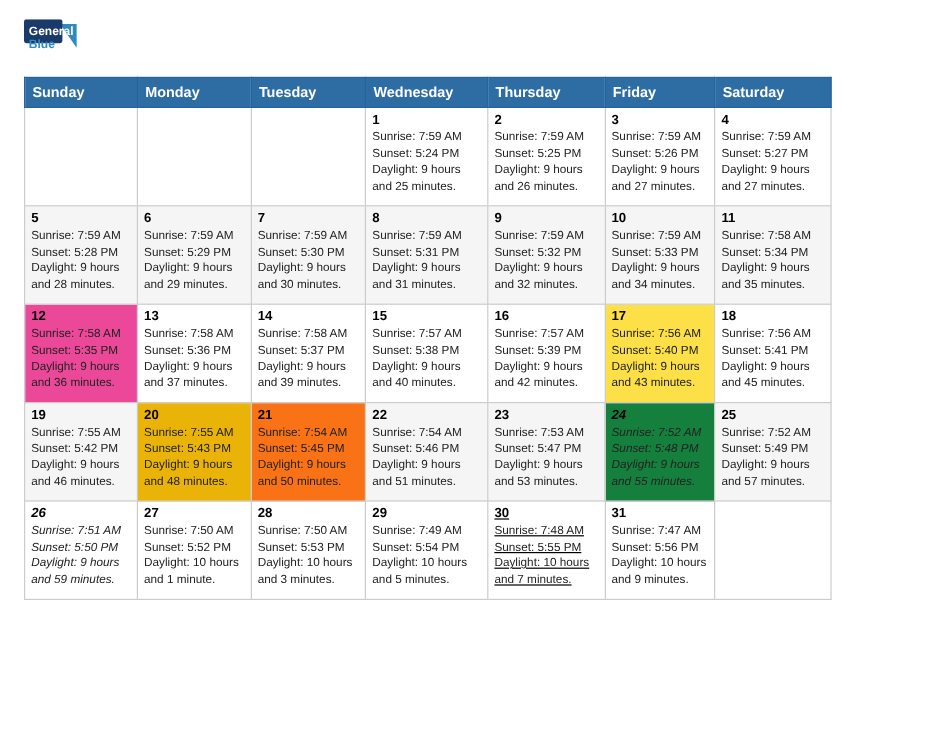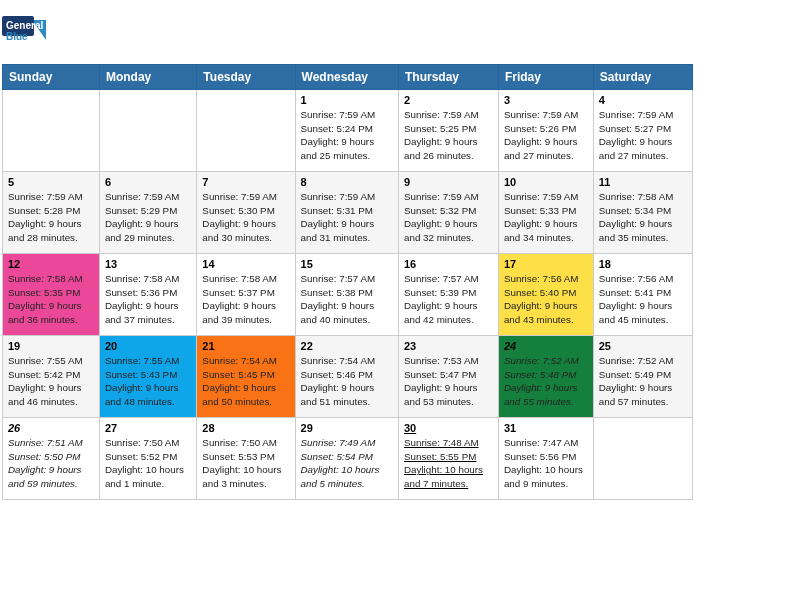--- a/index.html
+++ b/index.html
@@ -4,21 +4,21 @@
   <style>
     * { box-sizing: border-box; margin: 0; padding: 0; }
     body {
       font-family: Arial, sans-serif;
       background: #fff;
       width: 792px;
       min-height: 612px;
     }
     .page {
       width: 713px;
-      padding: 16px 20px 16px 2px;
+      padding: 16px 20px 16px 20px;
       background: #fff;
     }
     .header {
       display: flex;
       justify-content: space-between;
       align-items: flex-start;
       margin-bottom: 10px;
     }
     .title-block {
       text-align: right;
@@ -252,21 +252,21 @@
           </td>
         </tr>
         <tr>
           <td style="background: rgb(245, 245, 245);">
             <div class="day-number">19</div>
             <div class="day-info" style="white-space: pre-line;">Sunrise: 7:55 AM
 Sunset: 5:42 PM
 Daylight: 9 hours
 and 46 minutes.</div>
           </td>
-          <td style="background: #0ea5e9;">
+          <td style="background: #eab308;">
             <div class="day-number">20</div>
             <div class="day-info" style="white-space: pre-line;">Sunrise: 7:55 AM
 Sunset: 5:43 PM
 Daylight: 9 hours
 and 48 minutes.</div>
           </td>
           <td style="background: #f97316;">
             <div class="day-number">21</div>
             <div class="day-info" style="white-space: pre-line;">Sunrise: 7:54 AM
 Sunset: 5:45 PM
@@ -319,21 +319,21 @@
           </td>
           <td style="background: rgb(255, 255, 255);">
             <div class="day-number">28</div>
             <div class="day-info" style="white-space: pre-line;">Sunrise: 7:50 AM
 Sunset: 5:53 PM
 Daylight: 10 hours
 and 3 minutes.</div>
           </td>
           <td style="background: rgb(255, 255, 255);">
             <div class="day-number">29</div>
-            <div class="day-info" style="white-space: pre-line; font-style: italic;">Sunrise: 7:49 AM
+            <div class="day-info" style="white-space: pre-line;">Sunrise: 7:49 AM
 Sunset: 5:54 PM
 Daylight: 10 hours
 and 5 minutes.</div>
           </td>
           <td style="background: rgb(255, 255, 255); text-decoration: underline;">
             <div class="day-number">30</div>
             <div class="day-info" style="white-space: pre-line;">Sunrise: 7:48 AM
 Sunset: 5:55 PM
 Daylight: 10 hours
 and 7 minutes.</div>

